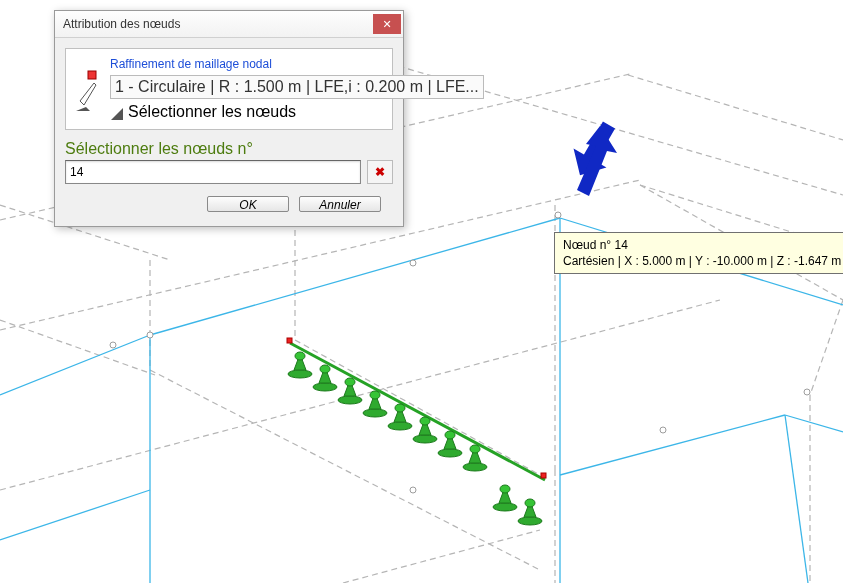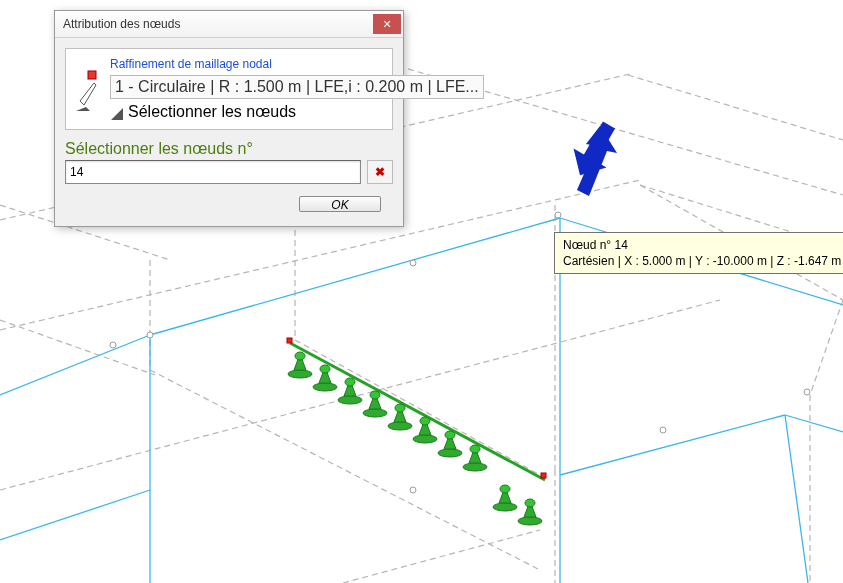--- a/index.html
+++ b/index.html
@@ -307,14 +307,15 @@
   <div class="section-label">Sélectionner les nœuds n°</div>
   <div class="input-row">
     <input type="text" value="14" style="">
     <div class="clear-btn">
       <span>✖</span>
     </div>
   </div>
 
   <div class="button-row">
     <button class="btn">OK</button>
+    <button class="btn">Annuler</button>
   </div>
 </div>
 
 </body></html>

